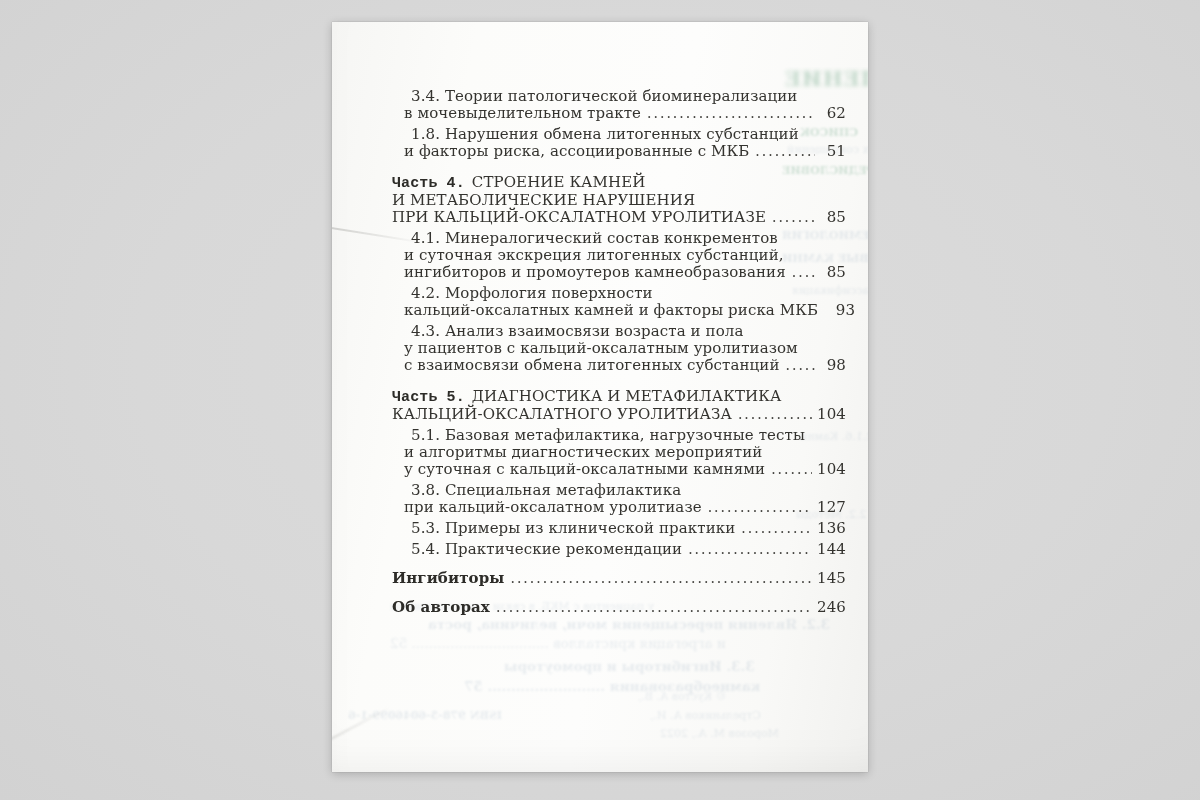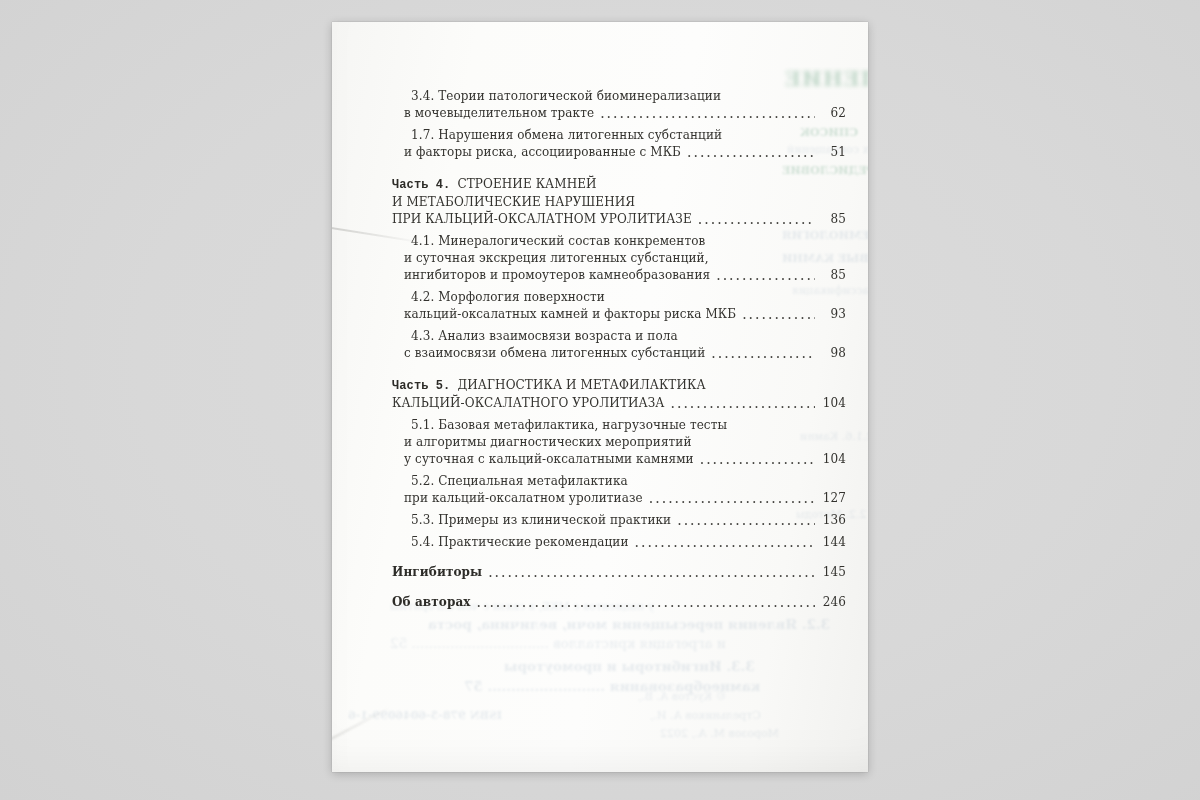--- a/index.html
+++ b/index.html
@@ -26,21 +26,21 @@
   }
   .crease2 {
     position: absolute; left: -6px; top: 700px; width: 70px; height: 2px;
     background: linear-gradient(90deg, rgba(180,180,177,0.45), rgba(200,200,197,0.0));
     transform: rotate(-28deg); filter: blur(0.8px);
   }
 
   
   .toc {
     position: absolute; left: 60px; top: 66px; width: 454px;
-    font-size: 12px; line-height: 17px; color: #34332f;
+    font-size: 15px; line-height: 17px; color: #34332f;
     letter-spacing: 0.1px;
   }
   .entry { margin: 0; }
   .entry.sub { margin-top: 4px; padding-left: 12px; }
   .entry.sub .line:first-child { text-indent: 7px; }
   .entry.sub .line.only { text-indent: 0; padding-left: 7px; }
   .entry.part { margin-top: 14px; }
   .entry.section { margin-top: 12px; }
   .line { white-space: nowrap; }
   .line.last { display: flex; align-items: flex-start; }
@@ -103,21 +103,21 @@
       <div class="entry sub" style="margin-top:0;">
         <div class="line">3.4. Теории патологической биоминерализации</div>
         <div class="line last">
           <span class="txt">в мочевыделительном тракте</span>
           <span class="dots"></span>
           <span class="pg">62</span>
         </div>
       </div>
 
       <div class="entry sub">
-        <div class="line">1.7. Нарушения обмена литогенных субстанций</div>
+        <div class="line">1.8. Нарушения обмена литогенных субстанций</div>
         <div class="line last">
           <span class="txt">и факторы риска, ассоциированные с МКБ</span>
           <span class="dots"></span>
           <span class="pg">51</span>
         </div>
       </div>
 
       <div class="entry part">
         <div class="line">
           <span class="b">Часть 4.</span><span>СТРОЕНИЕ КАМНЕЙ</span>
@@ -144,20 +144,21 @@
         <div class="line">4.2. Морфология поверхности</div>
         <div class="line last">
           <span class="txt">кальций-оксалатных камней и факторы риска МКБ</span>
           <span class="dots"></span>
           <span class="pg">93</span>
         </div>
       </div>
 
       <div class="entry sub">
         <div class="line">4.3. Анализ взаимосвязи возраста и пола</div>
+        <div class="line">у пациентов с кальций-оксалатным уролитиазом</div>
         <div class="line last">
           <span class="txt">с взаимосвязи обмена литогенных субстанций</span>
           <span class="dots"></span>
           <span class="pg">98</span>
         </div>
       </div>
 
       <div class="entry part">
         <div class="line">
           <span class="b">Часть 5.</span><span>ДИАГНОСТИКА И МЕТАФИЛАКТИКА</span>
@@ -173,21 +174,21 @@
         <div class="line">5.1. Базовая метафилактика, нагрузочные тесты</div>
         <div class="line">и алгоритмы диагностических мероприятий</div>
         <div class="line last">
           <span class="txt">у суточная с кальций-оксалатными камнями</span>
           <span class="dots"></span>
           <span class="pg">104</span>
         </div>
       </div>
 
       <div class="entry sub">
-        <div class="line">5.2. Специальная метафилактика</div>
+        <div class="line">3.8. Специальная метафилактика</div>
         <div class="line last">
           <span class="txt">при кальций-оксалатном уролитиазе</span>
           <span class="dots"></span>
           <span class="pg">127</span>
         </div>
       </div>
 
       <div class="entry sub">
         <div class="line last only">
           <span class="txt">5.3. Примеры из клинической практики</span>

